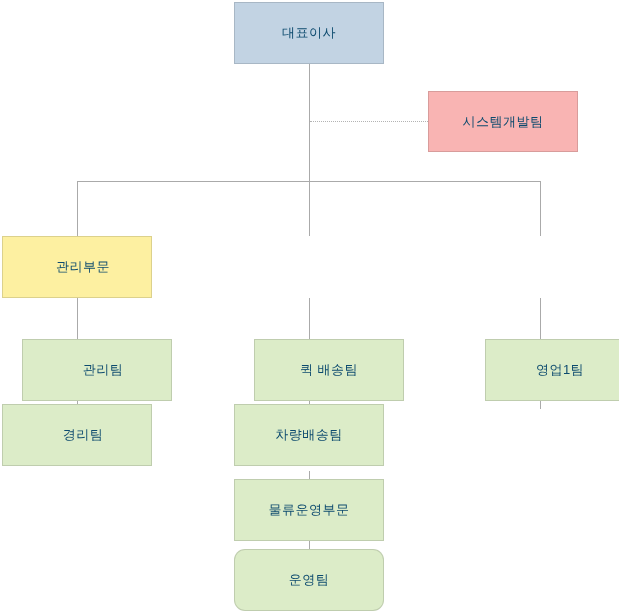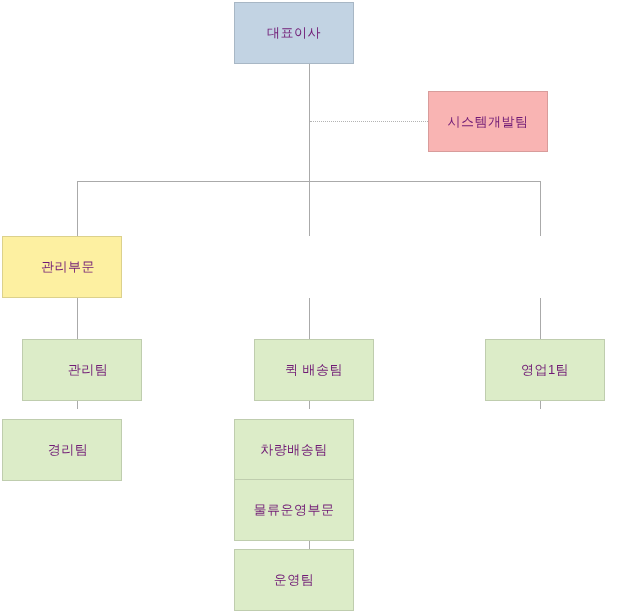--- a/index.html
+++ b/index.html
@@ -6,45 +6,45 @@
   .canvas {
     position: relative;
     width: 619px;
     height: 616px;
     background: #ffffff;
     font-family: "Liberation Sans", sans-serif;
     overflow: hidden;
   }
   .node {
     position: absolute;
-    width: 120px;
+    width: 150px;
     height: 62px;
     box-sizing: border-box;
     border: 1px solid rgba(0,0,0,0.13);
     display: flex;
     align-items: center;
     justify-content: center;
     font-size: 13px;
-    color: #701a75;
+    color: #0c4a6e;
     letter-spacing: 0.5px;
     text-align: center;
   }
   .node.root  { background: #c2d3e3; left: 234px; top: 2px; }
   .node.staff { background: #f9b4b3; left: 428px; top: 91px; height: 61px; }
   .node.division { background: #fdf0a1; top: 236px; }
   .node.team { background: #dcecc8; }
 
   .col1 { left: 2px; padding-left: 12px; }
   .col2 { left: 234px; }
   .col3 { left: 465px; }
 
   .row1 { top: 339px; margin-left: 20px; }
-  .row2 { top: 419px; }
+  .row2 { top: 404px; }
   .row3 { top: 479px; }
-  .row4 { top: 549px; }
+  .row4 { top: 549px; border-radius: 11px; }
 
   .line {
     position: absolute;
     background: #aaaaaa;
   }
   .line.v { width: 1px; }
   .line.h { height: 1px; }
   .line.dotted {
     background: none;
     height: 0;

